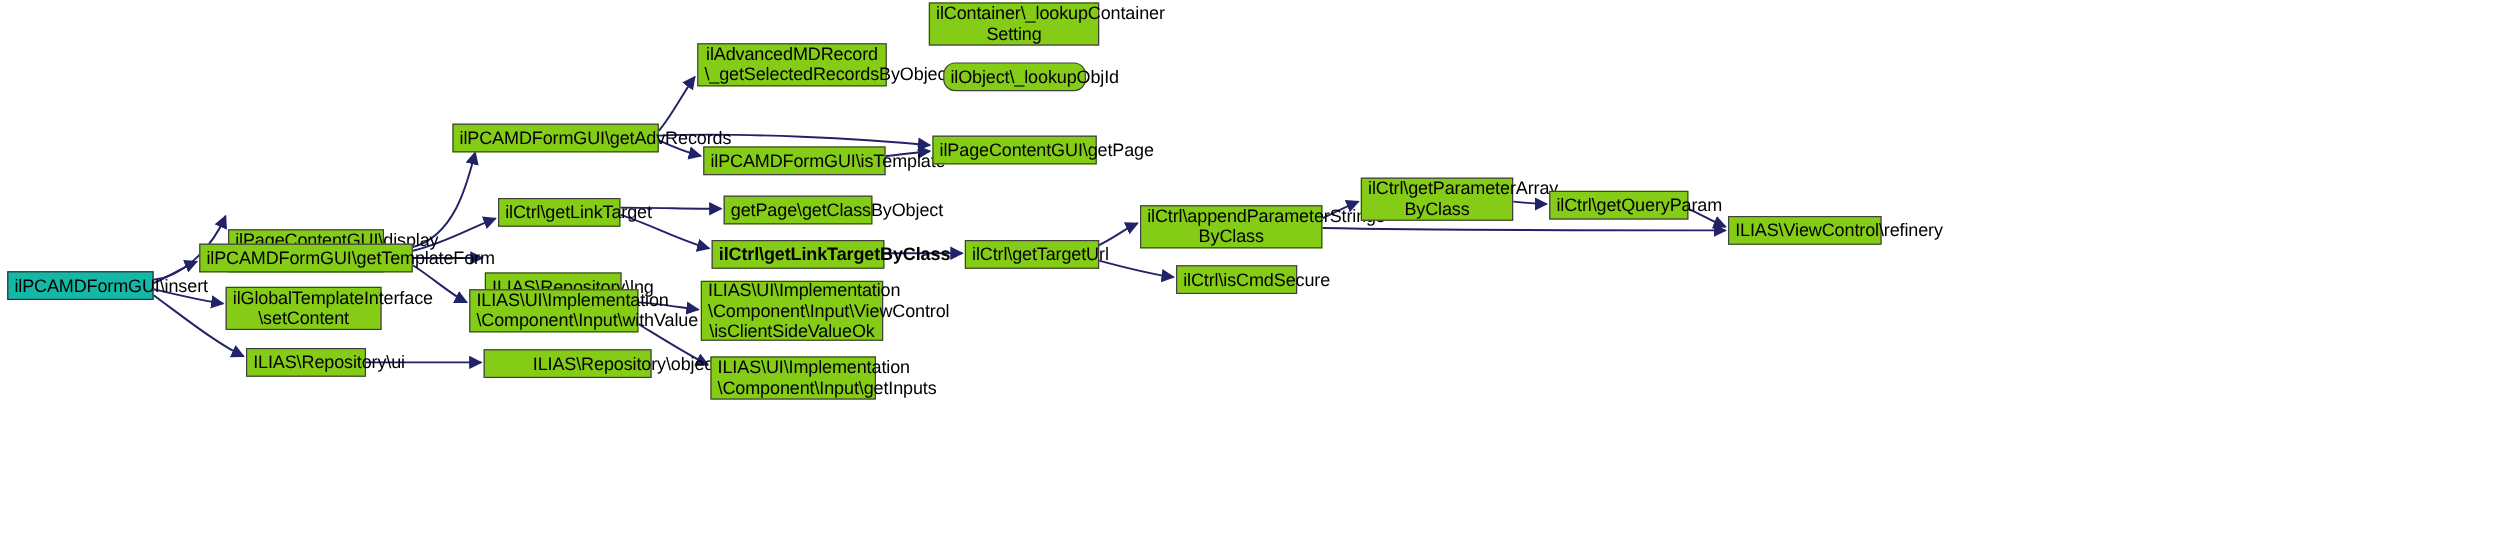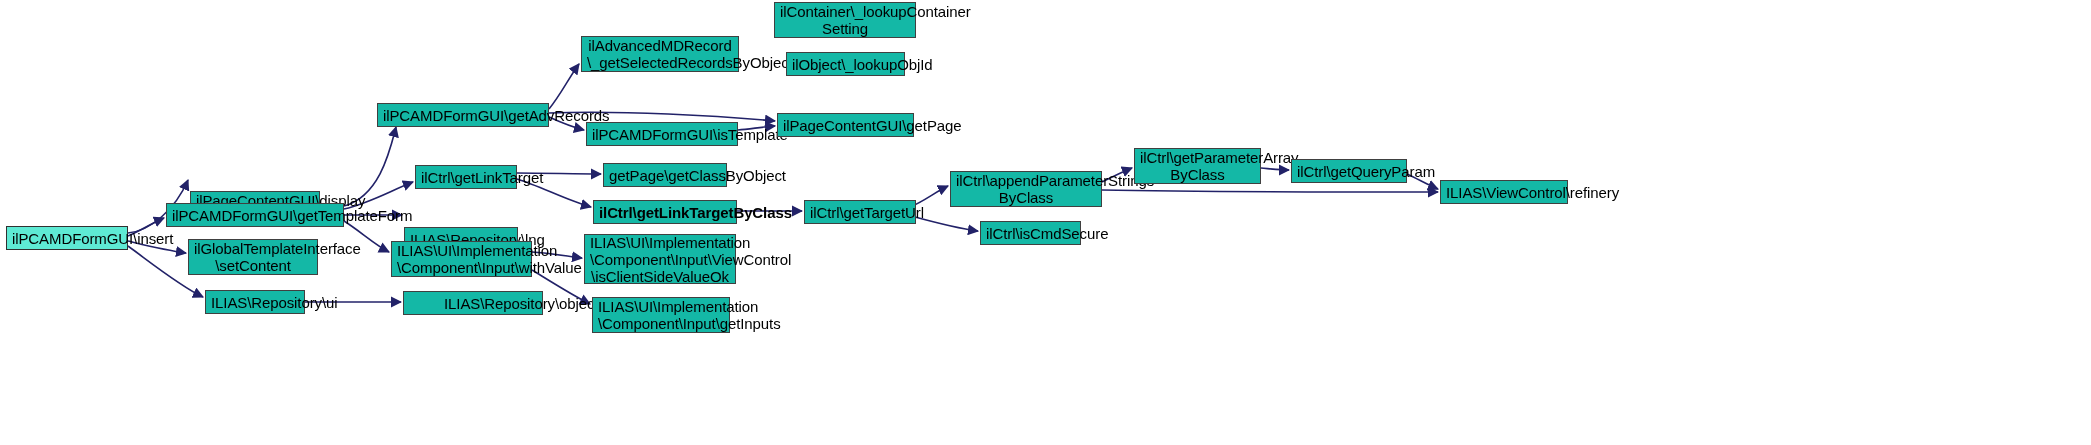--- a/index.html
+++ b/index.html
@@ -21,35 +21,35 @@
     left: 0;
     top: 0;
     width: 2091px;
     height: 445px;
     pointer-events: none;
   }
   .node {
     position: absolute;
     box-sizing: border-box;
     border: 1px solid #404040;
-    background: #14b8a6;
+    background: #84cc16;
     color: #000000;
     display: flex;
     align-items: center;
     justify-content: center;
     text-align: center;
     font-size: 15px;
     line-height: 17px;
     letter-spacing: -0.1px;
     white-space: pre-line;
     padding: 1px 5px;
     z-index: 2;
   }
   .node.root {
-    background: #5eead4;
+    background: #14b8a6;
     border-color: #303030;
   }
   .node-label {
     display: block;
     width: 100%;
   }
 </style>
 </head>
 <body>
 
@@ -106,21 +106,21 @@
       <div class="node" style="left: 586px; top: 122px; width: 152px; height: 24px;"><span class="node-label">ilPCAMDFormGUI\isTemplate</span></div>
       <div class="node" style="left: 603px; top: 163px; width: 124px; height: 24px;"><span class="node-label">getPage\getClassByObject</span></div>
       <div class="node" style="left: 593px; top: 200px; width: 144px; height: 24px; font-weight: bold;"><span class="node-label">ilCtrl\getLinkTargetByClass</span></div>
       <div class="node" style="left: 584px; top: 234px; width: 152px; height: 50px;"><span class="node-label">ILIAS\UI\Implementation
 \Component\Input\ViewControl
 \isClientSideValueOk</span></div>
       <div class="node" style="left: 592px; top: 297px; width: 138px; height: 36px;"><span class="node-label">ILIAS\UI\Implementation
 \Component\Input\getInputs</span></div>
       <div class="node" style="left: 774px; top: 2px; width: 142px; height: 36px;"><span class="node-label">ilContainer\_lookupContainer
 Setting</span></div>
-      <div class="node" style="left: 786px; top: 52px; width: 119px; height: 24px;"><span class="node-label">ilObject\_lookupObjId</span></div>
+      <div class="node" style="left: 786px; top: 52px; width: 119px; height: 24px; border-radius: 10px;"><span class="node-label">ilObject\_lookupObjId</span></div>
       <div class="node" style="left: 777px; top: 113px; width: 137px; height: 24px;"><span class="node-label">ilPageContentGUI\getPage</span></div>
       <div class="node" style="left: 804px; top: 200px; width: 112px; height: 24px;"><span class="node-label">ilCtrl\getTargetUrl</span></div>
       <div class="node" style="left: 950px; top: 171px; width: 152px; height: 36px;"><span class="node-label">ilCtrl\appendParameterStrings
 ByClass</span></div>
       <div class="node" style="left: 980px; top: 221px; width: 101px; height: 24px;"><span class="node-label">ilCtrl\isCmdSecure</span></div>
       <div class="node" style="left: 1134px; top: 148px; width: 127px; height: 36px;"><span class="node-label">ilCtrl\getParameterArray
 ByClass</span></div>
       <div class="node" style="left: 1291px; top: 159px; width: 116px; height: 24px;"><span class="node-label">ilCtrl\getQueryParam</span></div>
       <div class="node" style="left: 1440px; top: 180px; width: 128px; height: 24px;"><span class="node-label">ILIAS\ViewControl\refinery</span></div>
     </div>

